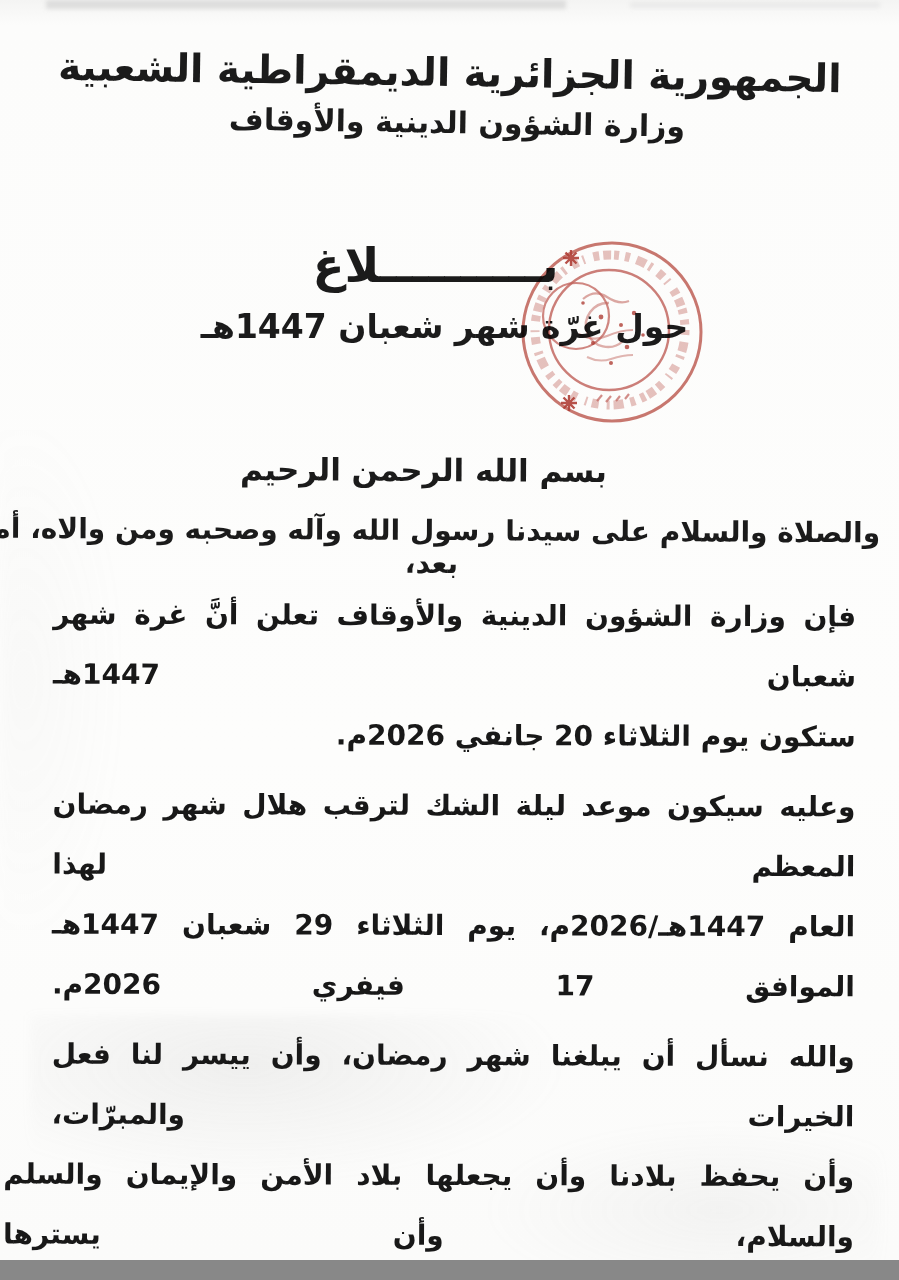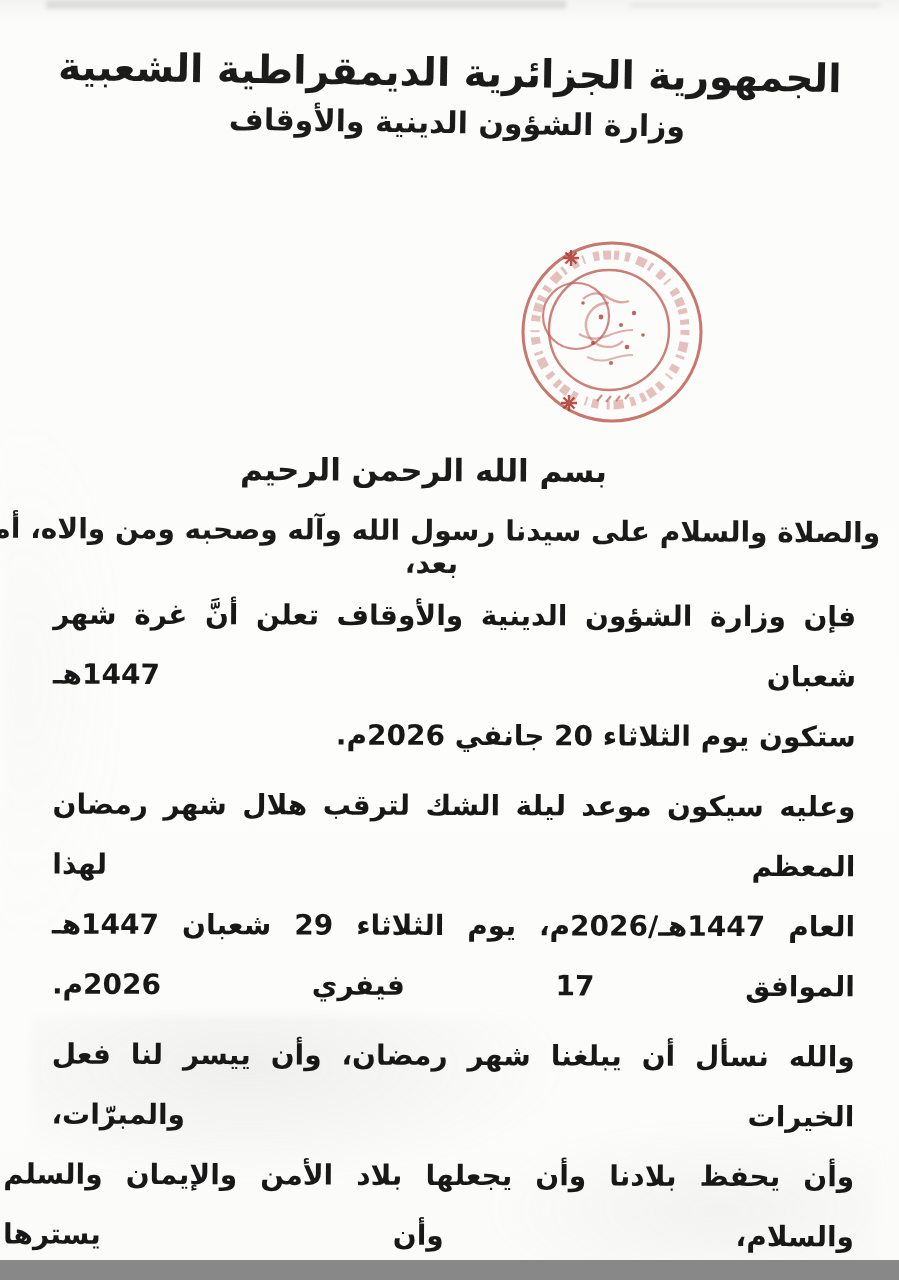--- a/index.html
+++ b/index.html
@@ -80,20 +80,24 @@
   <div class="smudge smudge-top-r"></div>
   <div class="smudge noise-blob-1"></div>
   <div class="smudge noise-blob-2"></div>
   <div class="smudge noise-blob-3"></div>
 
   <div class="doc-header">
     <div class="header-line1">الجمهورية الجزائرية الديمقراطية الشعبية</div>
     <div class="header-line2">وزارة الشؤون الدينية والأوقاف</div>
   </div>
 
+  <div class="title-block">
+    <div class="doc-title">بــــــــــلاغ</div>
+    <div class="doc-subtitle">حول غرّة شهر شعبان 1447هـ</div>
+  </div>
 
   <div class="stamp">
     <svg width="200" height="190" viewBox="0 0 200 190">
       <defs>
         <filter id="inkblur" x="-10%" y="-10%" width="120%" height="120%">
           <feGaussianBlur stdDeviation="0.7"></feGaussianBlur>
         </filter>
       </defs>
       <g filter="url(#inkblur)" stroke="#b94a41" fill="none" opacity="0.88">
 

